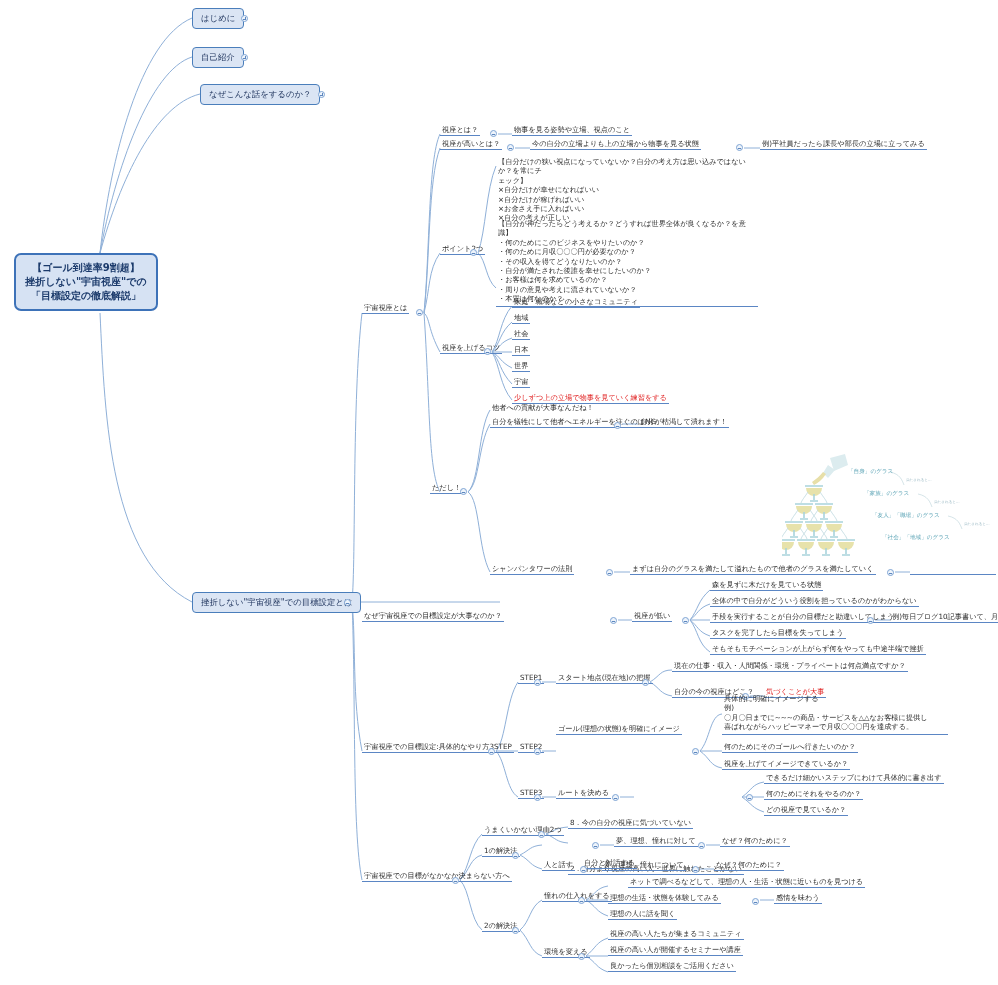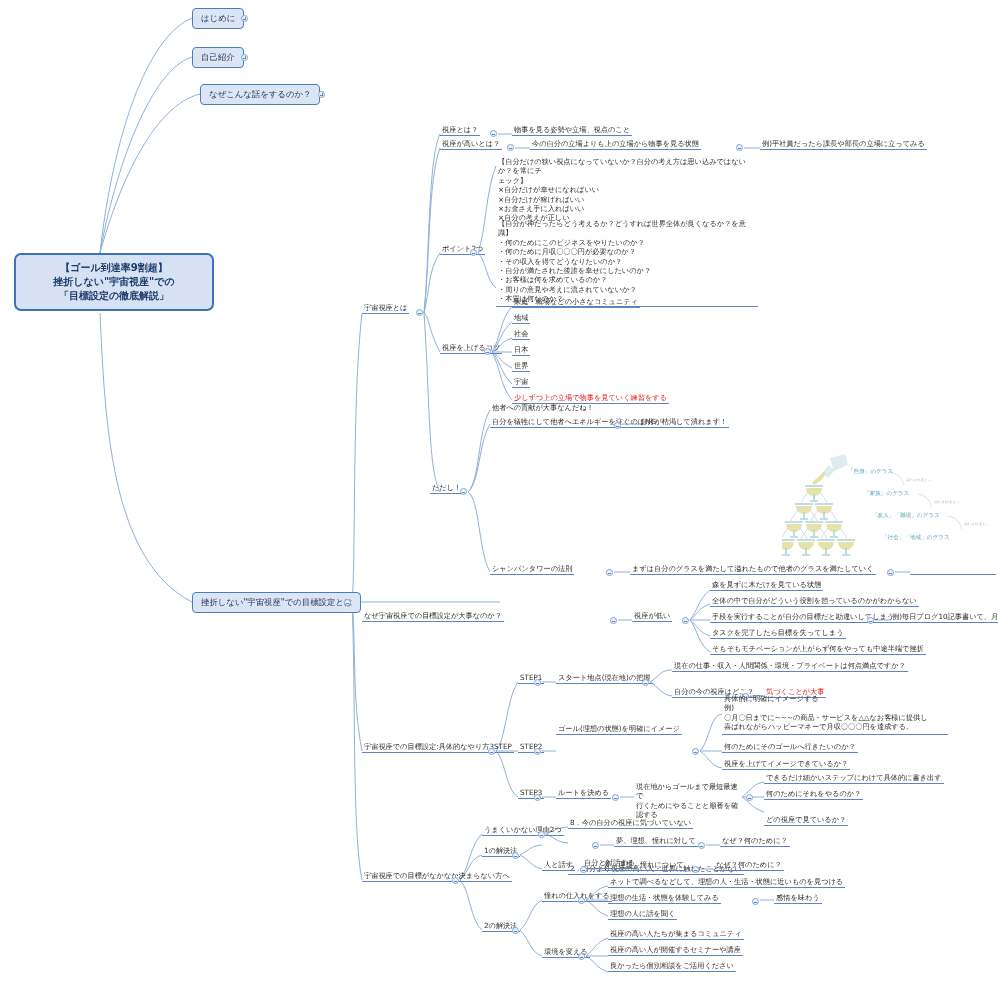--- a/index.html
+++ b/index.html
@@ -38,21 +38,21 @@
     font-size:8.4px;
     color:#20355e;
     padding:4px 8px;
     white-space:pre;
     box-sizing:border-box;
   }
 
   
   #root{
     position:absolute;
-    left:14px;top:253px;width:200px;
+    left:14px;top:253px;width:144px;
     background:#d6e2f3;
     border:2px solid #3d72b8;
     border-radius:7px;
     text-align:center;
     font-size:10px;
     font-weight:bold;
     line-height:14px;
     color:#1b3a6b;
     padding:6px 4px;
     white-space:pre-line;
@@ -353,26 +353,24 @@
 例)
 〇月〇日までに~~~の商品・サービスを△△なお客様に提供し
 喜ばれながらハッピーマネーで月収〇〇〇円を達成する。</div>
   <div class="node" style="left:722px;top:742px;">何のためにそのゴールへ行きたいのか？</div>
   <div class="node" style="left:722px;top:759px;">視座を上げてイメージできているか？</div>
 
   <div class="node" style="left:518px;top:788px;">STEP3</div>
   <div class="toggle" style="left:534px;top:794px;"></div>
   <div class="node" style="left:556px;top:788px;">ルートを決める</div>
   <div class="toggle" style="left:612px;top:794px;"></div>
-  <div class="node multi nb" style="left:634px;top:782px;width:108px;">現在地からゴールまで最短最速で
-行くためにやることと順番を確認する</div>
   <div class="toggle" style="left:746px;top:794px;"></div>
   <div class="node" style="left:764px;top:773px;">できるだけ細かいステップにわけて具体的に書き出す</div>
   <div class="node" style="left:764px;top:789px;">何のためにそれをやるのか？</div>
-  <div class="node" style="left:764px;top:805px;margin-top:10px;">どの視座で見ているか？</div>
+  <div class="node" style="left:764px;top:805px;">どの視座で見ているか？</div>
 
   <div class="node" style="left:362px;top:871px;">宇宙視座での目標がなかなか決まらない方へ</div>
   <div class="toggle" style="left:452px;top:877px;"></div>
 
   <div class="node" style="left:482px;top:825px;">うまくいかない理由2つ</div>
   <div class="toggle" style="left:538px;top:831px;"></div>
   <div class="node" style="left:568px;top:818px;">8．今の自分の視座に気づいていない</div>
   <div class="node" style="left:568px;top:864px;">2．自分より視座の高い人・世界に触れたことがない</div>
 
   <div class="node" style="left:482px;top:846px;">1の解決法</div>
@@ -388,21 +386,21 @@
   <div class="toggle" style="left:580px;top:866px;"></div>
   <div class="node" style="left:602px;top:860px;">夢、理想、憧れについて</div>
   <div class="toggle" style="left:692px;top:866px;"></div>
   <div class="node" style="left:714px;top:860px;">なぜ？何のために？</div>
 
   <div class="node" style="left:482px;top:921px;">2の解決法</div>
   <div class="toggle" style="left:512px;top:927px;"></div>
 
   <div class="node" style="left:542px;top:891px;">憧れの仕入れをする</div>
   <div class="toggle" style="left:578px;top:897px;"></div>
-  <div class="node" style="left:608px;top:877px;">ネットで調べるなどして、理想の人・生活・状態に近いものを見つける</div>
+  <div class="node" style="left:628px;top:877px;">ネットで調べるなどして、理想の人・生活・状態に近いものを見つける</div>
   <div class="node" style="left:608px;top:893px;">理想の生活・状態を体験してみる</div>
   <div class="toggle" style="left:752px;top:898px;"></div>
   <div class="node" style="left:774px;top:893px;">感情を味わう</div>
   <div class="node" style="left:608px;top:909px;">理想の人に話を聞く</div>
 
   <div class="node" style="left:542px;top:947px;">環境を変える</div>
   <div class="toggle" style="left:578px;top:953px;"></div>
   <div class="node" style="left:608px;top:929px;">視座の高い人たちが集まるコミュニティ</div>
   <div class="node" style="left:608px;top:945px;">視座の高い人が開催するセミナーや講座</div>
   <div class="node" style="left:608px;top:961px;">良かったら個別相談をご活用ください</div>

